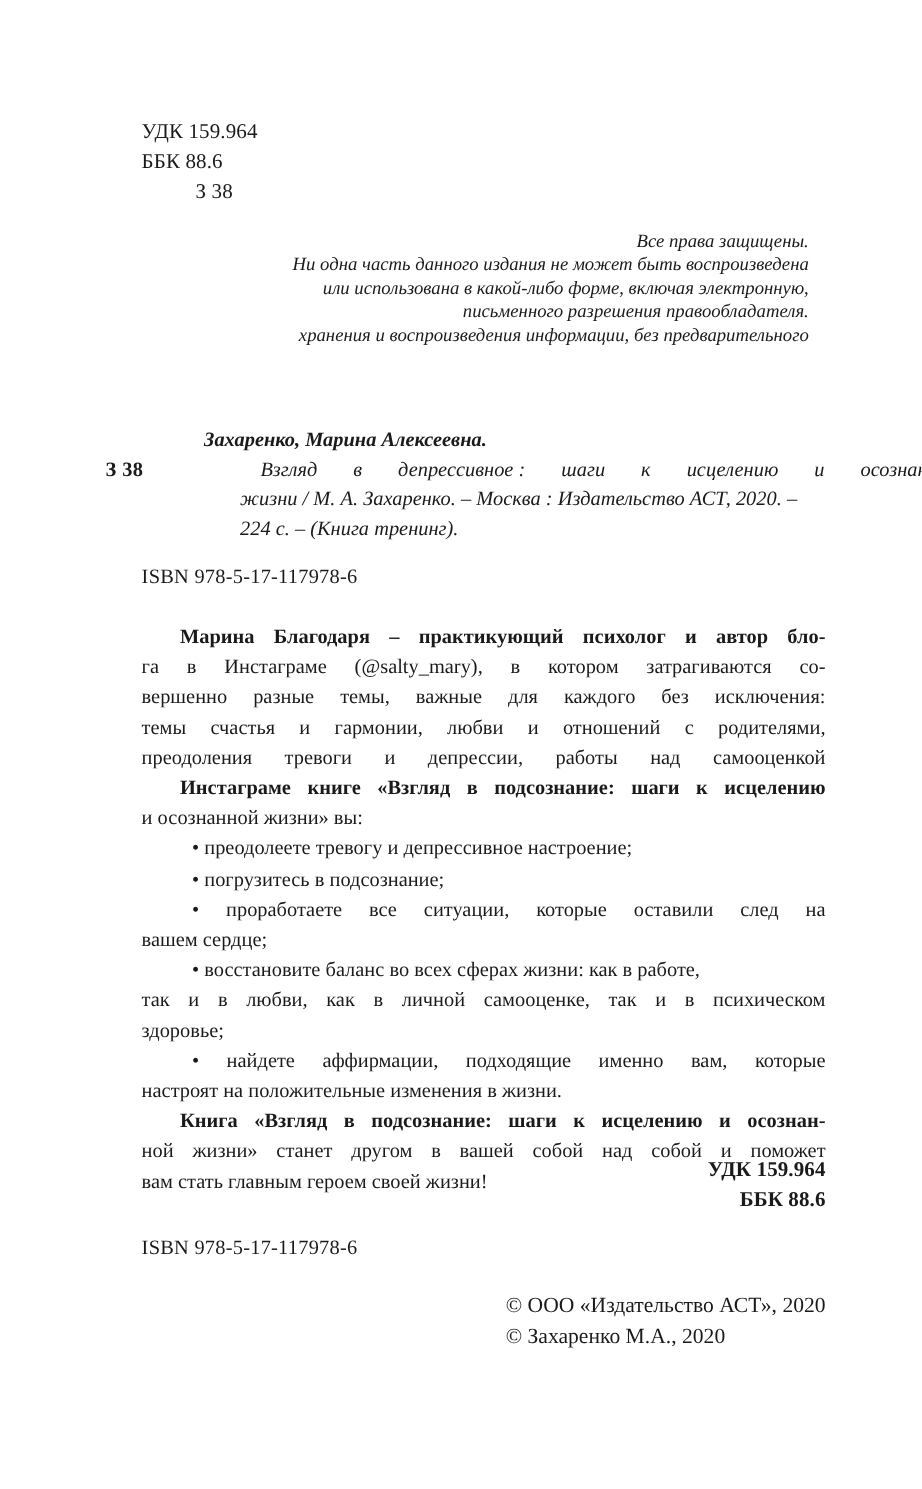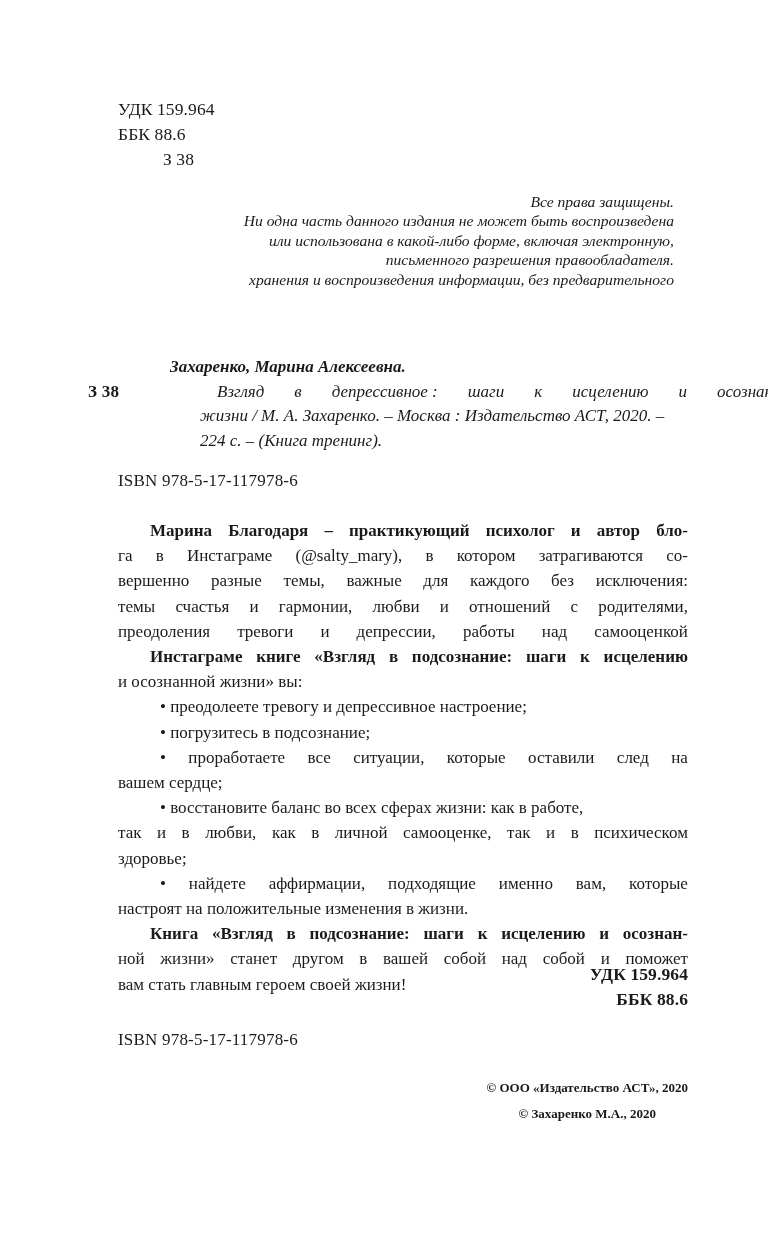--- a/index.html
+++ b/index.html
@@ -137,24 +137,23 @@
     top: 1030px;
     font-size: 17px;
     letter-spacing: 0.2px;
   }
 
   
   .copyright {
     position: absolute;
     right: 80px;
     top: 1075px;
-    text-align: center;
-    font-size: 13px;
+    text-align: left;
+    font-size: 18px;
     line-height: 25.5px;
-    font-weight: bold;
   }
   .copyright .c-line { display: block; white-space: nowrap; }
 </style>
 </head>
 <body>
 
 <div class="page">
 
   <div class="classif">
     <div class="line">УДК 159.964</div>

